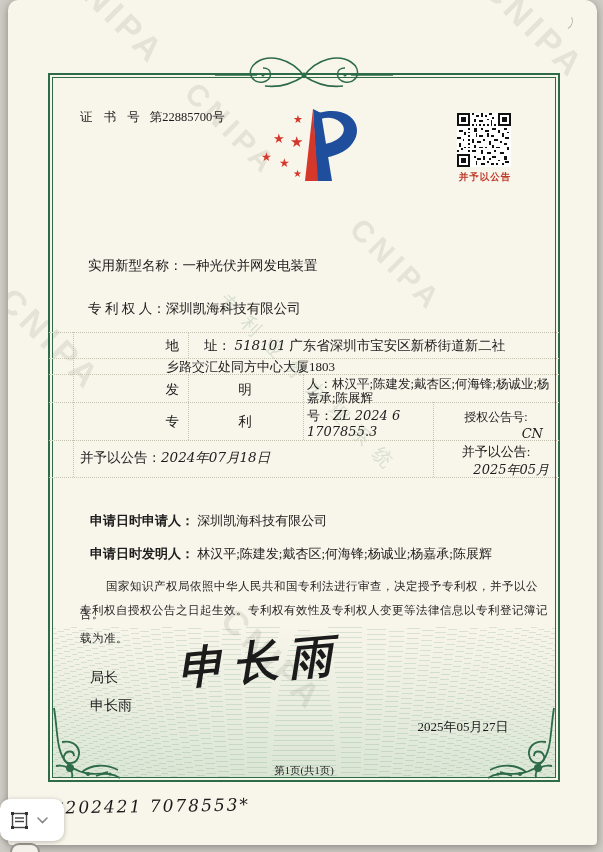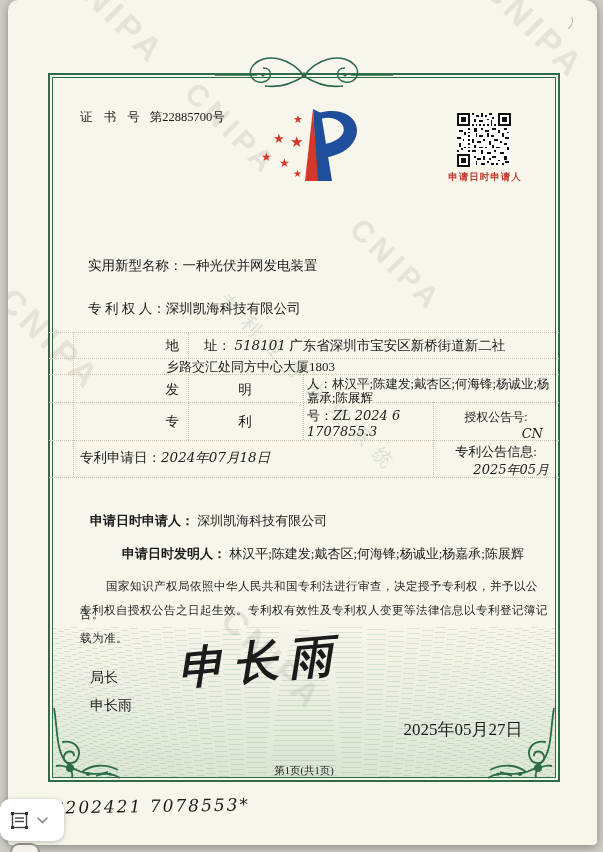--- a/index.html
+++ b/index.html
@@ -226,21 +226,21 @@
         <rect x="1" y="1" width="5" height="5"></rect>
         <rect x="23" y="1" width="5" height="5"></rect>
         <rect x="1" y="23" width="5" height="5"></rect>
       </g>
     <g fill="#111">
         <rect x="2" y="2" width="3" height="3"></rect>
         <rect x="24" y="2" width="3" height="3"></rect>
         <rect x="2" y="24" width="3" height="3"></rect>
       </g>
   </svg>
-  <div class="abs qr-cap">申请日时申请人</div>
+  <div class="abs qr-cap">并予以公告</div>
 
 
   <div class="abs ser row" style="left:80px; top:300px;">
     <span>专 利 权 人：</span><span>深圳凯海科技有限公司</span>
   </div>
   <div class="abs ser row" style="left:80px; top:257px;">
     <span>实用新型名称：</span><span>一种光伏并网发电装置</span>
   </div>
 
   <div class="hline" style="top:332px;"></div>
@@ -273,44 +273,44 @@
   <div class="cell ser" style="left:180px; top:413px; width:114px; text-align:center;">利</div>
   <div class="cell ser" style="left:299px; top:408px; width:126px; font-size:13px; line-height:16px;">
     <span>号：</span><span class="v">ZL 2024 6 1707855.3</span>
   </div>
   <div class="cell ser" style="left:427px; top:409px; width:122px;">
     <div style="text-align:center; font-size:12px;">授权公告号:</div>
     <div class="v" style="text-align:right; padding-right:14px; font-size:13px;">CN</div>
   </div>
 
   <div class="cell ser" style="left:72px; top:449px;">
-    <span>专利申请日：</span><span class="v">2024年07月18日</span>
+    <span>并予以公告：</span><span class="v">2024年07月18日</span>
   </div>
   <div class="cell ser" style="left:427px; top:443px; width:122px;">
-    <div style="text-align:center; font-size:13px;">专利公告信息:</div>
+    <div style="text-align:center; font-size:13px;">并予以公告:</div>
     <div class="v" style="text-align:right; padding-right:8px; font-size:13px;">2025年05月</div>
   </div>
 
   <div class="abs ser" style="left:82px; top:512px; font-size:13px;">
     <span style="font-weight:bold;">申请日时申请人：</span>
     <span>深圳凯海科技有限公司</span>
   </div>
-  <div class="abs ser" style="left:82px; top:545px; font-size:13px;margin-left:32px;">
+  <div class="abs ser" style="left:82px; top:545px; font-size:13px;">
     <span style="font-weight:bold;">申请日时发明人：</span>
     <span>林汉平;陈建发;戴杏区;何海锋;杨诚业;杨嘉承;陈展辉</span>
   </div>
 
   <div class="abs ser statement" style="left:72px; top:572px; text-indent:26px;">国家知识产权局依照中华人民共和国专利法进行审查，决定授予专利权，并予以公告。</div>
   <div class="abs ser statement" style="left:72px; top:596px;">专利权自授权公告之日起生效。专利权有效性及专利权人变更等法律信息以专利登记簿记载为准。</div>
 
   <div class="abs ser" style="left:82px; top:669px; font-size:14px;">局长</div>
   <div class="abs ser" style="left:82px; top:697px; font-size:14px;">申长雨</div>
   <div class="abs sig">申长雨</div>
 
-  <div class="abs ser" style="left:389px; top:718px; width:132px; text-align:center; font-size:17px;">2025年05月27日</div>
+  <div class="abs ser" style="left:389px; top:718px; width:132px; text-align:center; font-size:13px;">2025年05月27日</div>
   <div class="abs ser" style="left:40px; top:764px; width:512px; text-align:center; font-size:10.5px;font-family:Liberation Serif, serif;">第1页(共1页)</div>
 
   <div class="abs barcode">*202421 7078553*</div>
 </div>
 
 <div class="toolbar-pill">
   <div class="tb-btn">
     <svg width="21" height="21" viewBox="0 0 21 21">
       <rect x="3.5" y="3.5" width="14" height="14" fill="none" stroke="#444" stroke-width="1.4"></rect>
       <line x1="6" y1="8" x2="15" y2="8" stroke="#444" stroke-width="1.4"></line>

